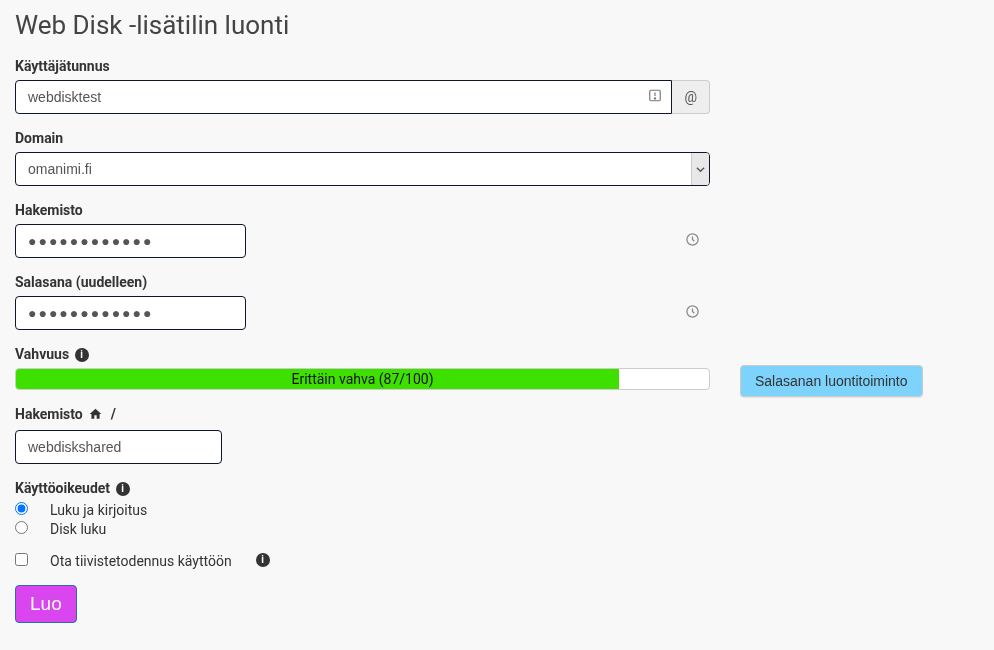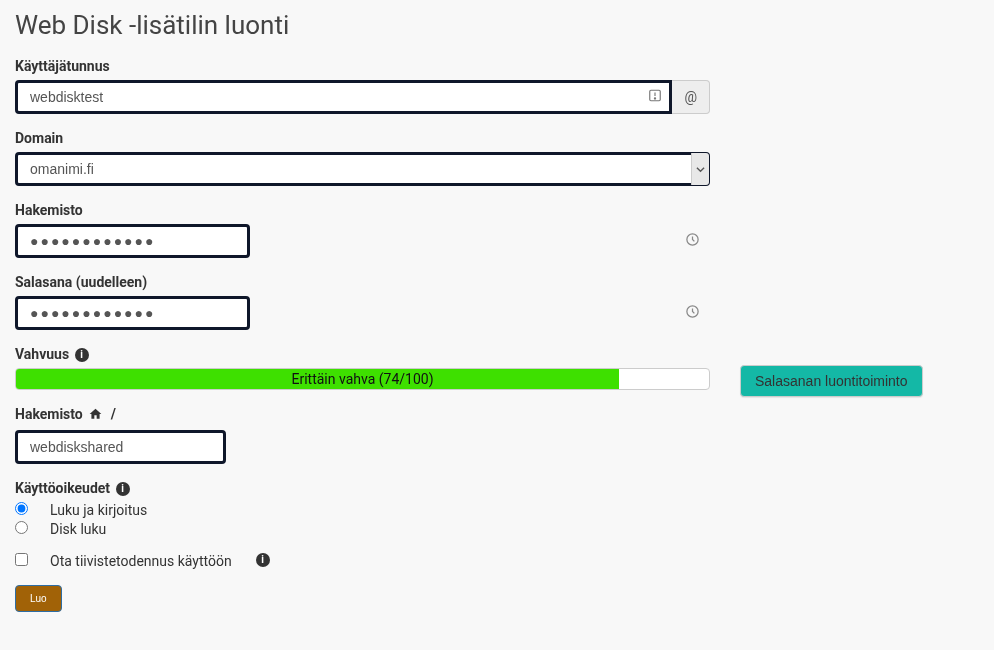--- a/index.html
+++ b/index.html
@@ -58,21 +58,21 @@
       margin: 0 2px;
     }
     .input-group {
       display: flex;
       width: 100%;
     }
     .form-control {
       flex: 1;
       padding: 6px 12px;
       font-size: 14px;
-      border: 3px solid #0f172a;
+      border: 1px solid #0f172a;
       border-radius: 4px;
       background: #fff;
       height: 34px;
       color: #555;
     }
     .input-group .form-control {
       border-top-right-radius: 0;
       border-bottom-right-radius: 0;
     }
     .input-group-addon {
@@ -156,30 +156,30 @@
       display: flex;
       align-items: flex-start;
       gap: 22px;
       margin-bottom: 3px;
       font-size: 14px;
     }
     .radio-item input, .check-item input {
       margin: 0;
     }
     .btn-primary {
-      background: #a16207;
+      background: #d946ef;
       border: 1px solid #2e6da4;
       color: #fff;
       padding: 7px 14px;
-      font-size: 10px;
+      font-size: 19px;
       border-radius: 4px;
       cursor: pointer;
     }
     .btn-default {
-      background: #14b8a6;
+      background: #7dd3fc;
       border: 1px solid #ccc;
       color: #333;
       padding: 7px 14px;
       font-size: 14px;
       border-radius: 4px;
       cursor: pointer;
       box-shadow: 0 1px 1px rgba(0,0,0,0.08);
     }
     .bold-row { font-weight: 700; }
     .sep { margin: 0 2px; }
@@ -247,21 +247,21 @@
       </div>
     </div>
 
     <div class="form-group">
       <label class="field-label bold-row">
         <span>Vahvuus</span>
         <span class="info-icon">i</span>
       </label>
       <div class="progress">
         <div class="progress-bar" id="strength-bar" style="width: 87%;"></div>
-        <div class="progress-text">Erittäin vahva (74/100)</div>
+        <div class="progress-text">Erittäin vahva (87/100)</div>
       </div>
     </div>
 
     <div class="form-group">
       <label class="field-label bold-row">
         <span>Hakemisto</span>
         <span class="home-icon">
           <svg width="15" height="14" viewBox="0 0 24 24" fill="#333">
               <path d="M12 3 L2 12 H5 V20 H10 V14 H14 V20 H19 V12 H22 Z"></path>
             </svg>

